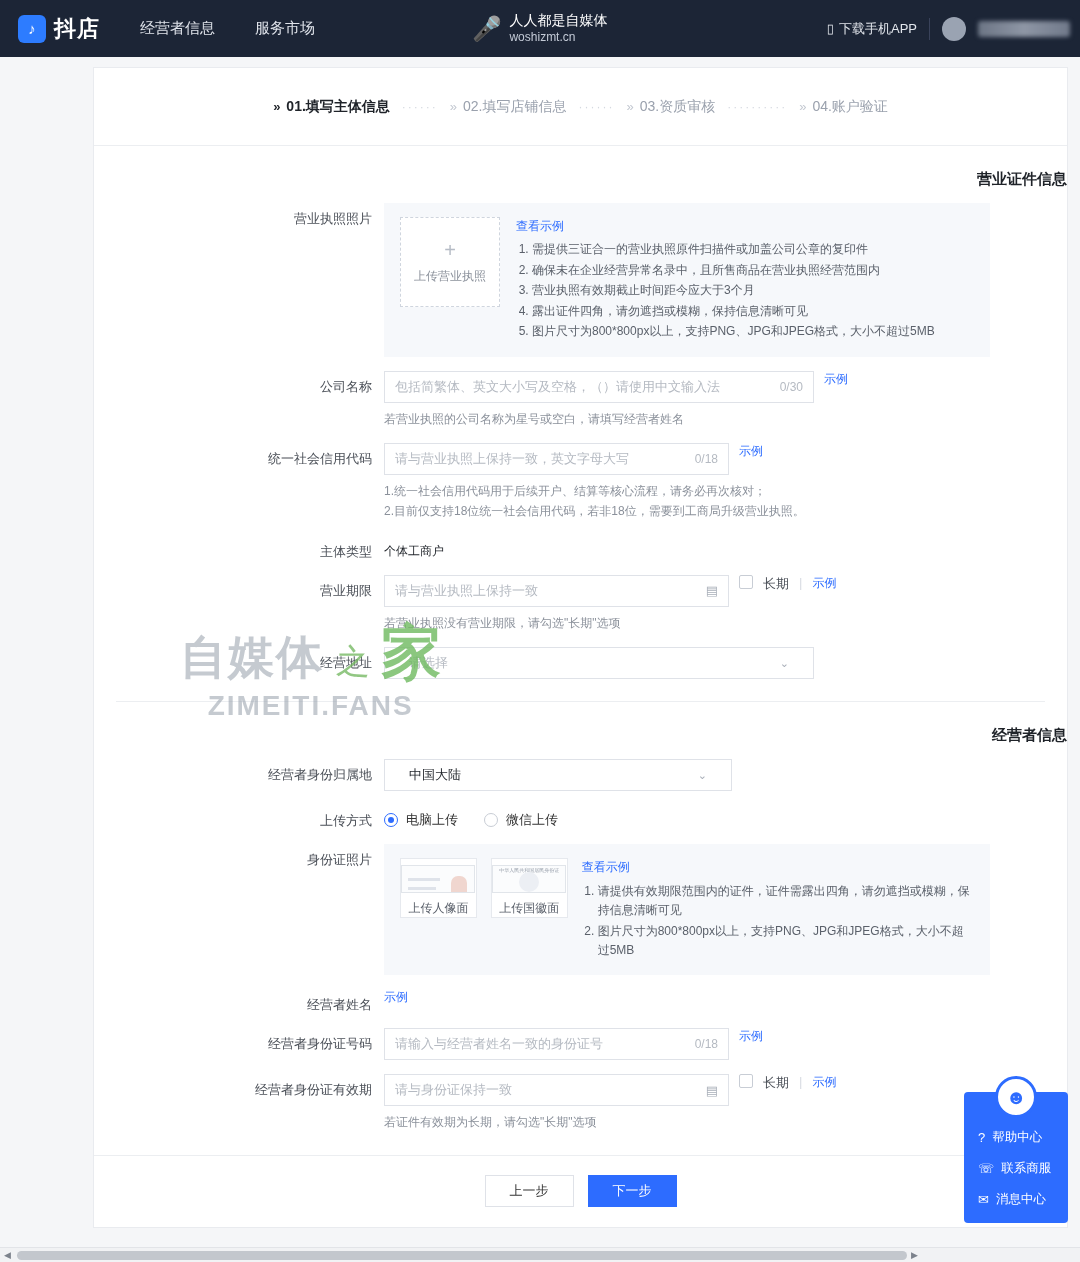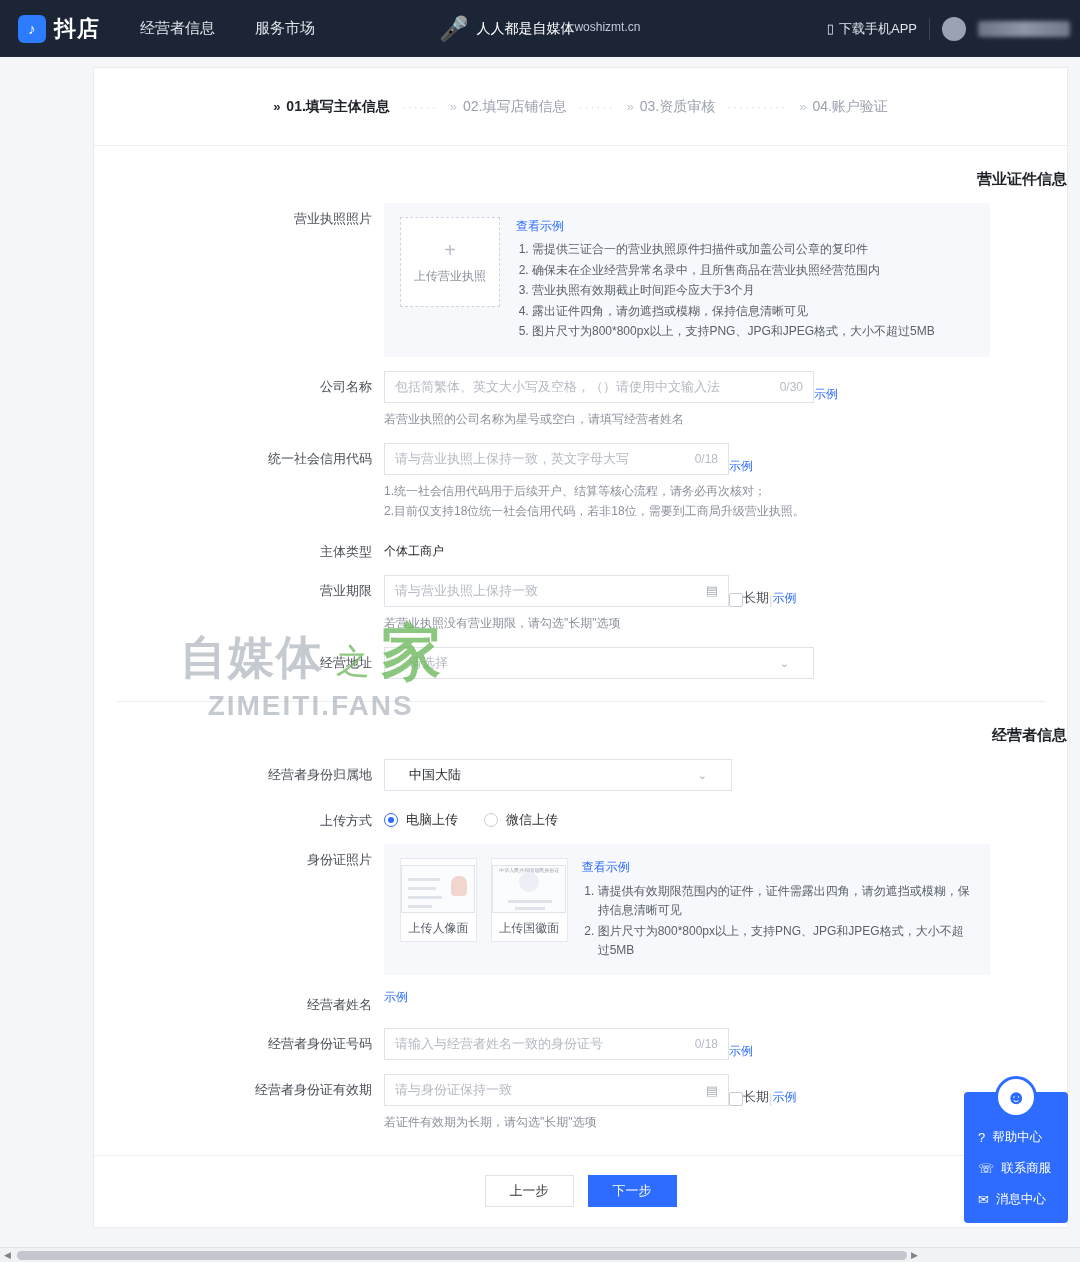--- a/index.html
+++ b/index.html
@@ -26,21 +26,21 @@
     font-size: 15px; color: #fff; font-weight: bold;
   }
   .logo-text { font-size: 22px; font-weight: bold; margin-left: 8px; letter-spacing: 1px; }
   .nav-item { color: #dfe3ea; font-size: 15px; margin-left: 40px; }
   .nav-item:first-of-type { margin-left: 60px; }
   .center-brand {
     position: absolute; left: 50%; transform: translateX(-50%);
     display: flex; align-items: center; gap: 7px;
   }
   .mic-ico { font-size: 24px; color: #cfd6e2; line-height: 1; }
-  .brand-lines { display: flex; flex-direction: row; line-height: 1.25; }
+  .brand-lines { display: flex; flex-direction: column; line-height: 1.25; }
   .brand-top { font-size: 14px; color: #fff; }
   .brand-bot { font-size: 12px; color: #c3cad6; }
   .right-area {
     position: absolute; right: 10px; top: 0; height: 57px;
     display: flex; align-items: center; gap: 12px;
   }
   .dl-app { display: flex; align-items: center; gap: 5px; color: #e2e6ec; font-size: 13px; }
   .divider-v { width: 1px; height: 22px; background: #39425a; }
   .avatar {
     width: 24px; height: 24px; border-radius: 50%;
@@ -103,21 +103,21 @@
 
   .inp {
     height: 32px; border: 1px solid #dfe2e8; background: #fff;
     display: flex; align-items: center; padding: 0 10px; font-size: 13px;
   }
   .inp .ph { color: #b5bac2; flex: 1; }
   .inp .cnt { color: #b5bac2; font-size: 12px; }
   .w430 { width: 430px; }
   .w345 { width: 345px; }
   .w348 { width: 348px; }
-  .field-line { display: flex; align-items: flex-end; }
+  .field-line { display: flex; align-items: flex-start; gap: 10px; }
   .hint { font-size: 12px; color: #8b919b; margin-top: 6px; line-height: 1.7; }
   .static-val { font-size: 12px; color: #1f2329; padding-top: 7px; }
 
   .sel {
     height: 32px; border: 1px solid #dfe2e8; background: #fff;
     display: flex; align-items: center; padding: 0 24px; font-size: 13px;
     justify-content: space-between;
   }
   .sel .ph { color: #b5bac2; }
   .sel .cv { color: #1f2329; }
@@ -139,21 +139,21 @@
   .checkbox {
     width: 14px; height: 14px; border: 1px solid #c8cdd5; background: #fff;
     display: inline-block; border-radius: 2px;
   }
 
   
   .id-panel {
     background: #f6f8fb; padding: 14px 16px; display: flex; gap: 14px; width: 606px;
   }
   .id-box {
-    width: 92px; height: 84px; background: #fff; border: 1px solid #e6e9ee;
+    width: 92px; height: 60px; background: #fff; border: 1px solid #e6e9ee;
     display: flex; flex-direction: column; align-items: center; padding-top: 6px;
   }
   .id-img {
     width: 74px; height: 48px; border: 1px solid #e1e5ea; background: #fbfcfd;
     position: relative; overflow: hidden;
   }
   .id-img .ln { position: absolute; height: 3px; background: #dfe3ea; left: 6px; }
   .id-face { position: absolute; right: 7px; top: 10px; width: 16px; height: 20px; background: #f0d6cf; border-radius: 7px 7px 4px 4px; }
   .id-emb { position: absolute; left: 50%; top: 6px; transform: translateX(-50%); width: 20px; height: 20px; border-radius: 50%; background: #eceff4; }
   .id-cap { font-size: 12px; color: #5b616b; margin-top: 7px; }

